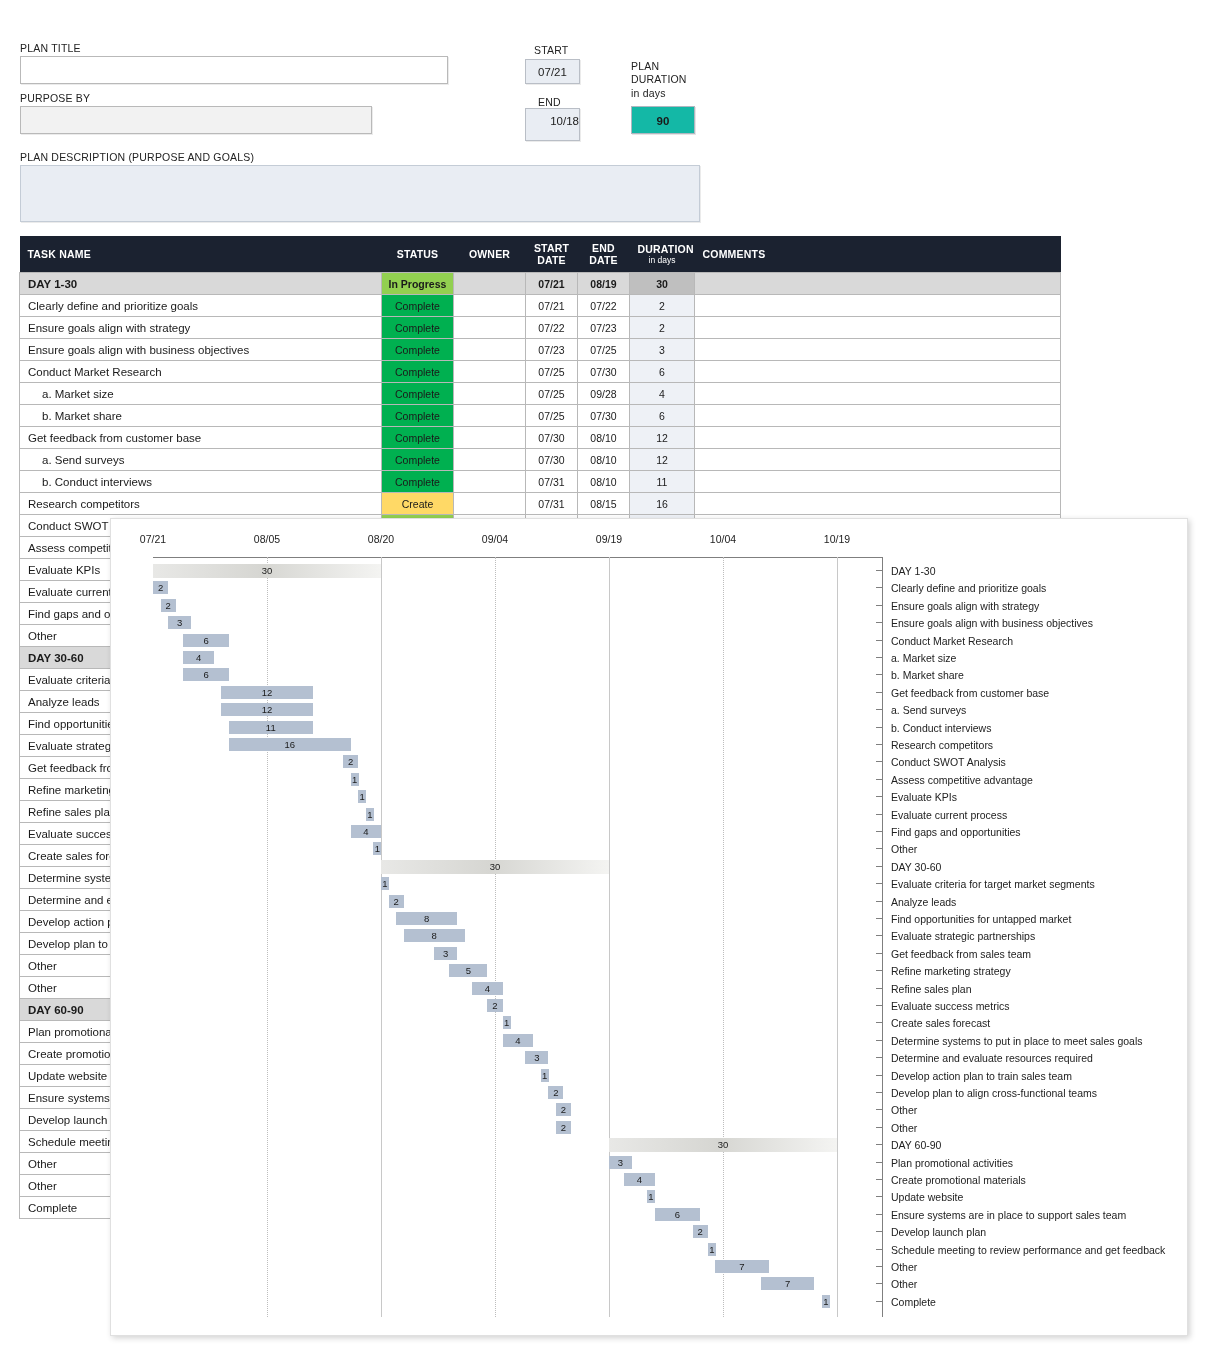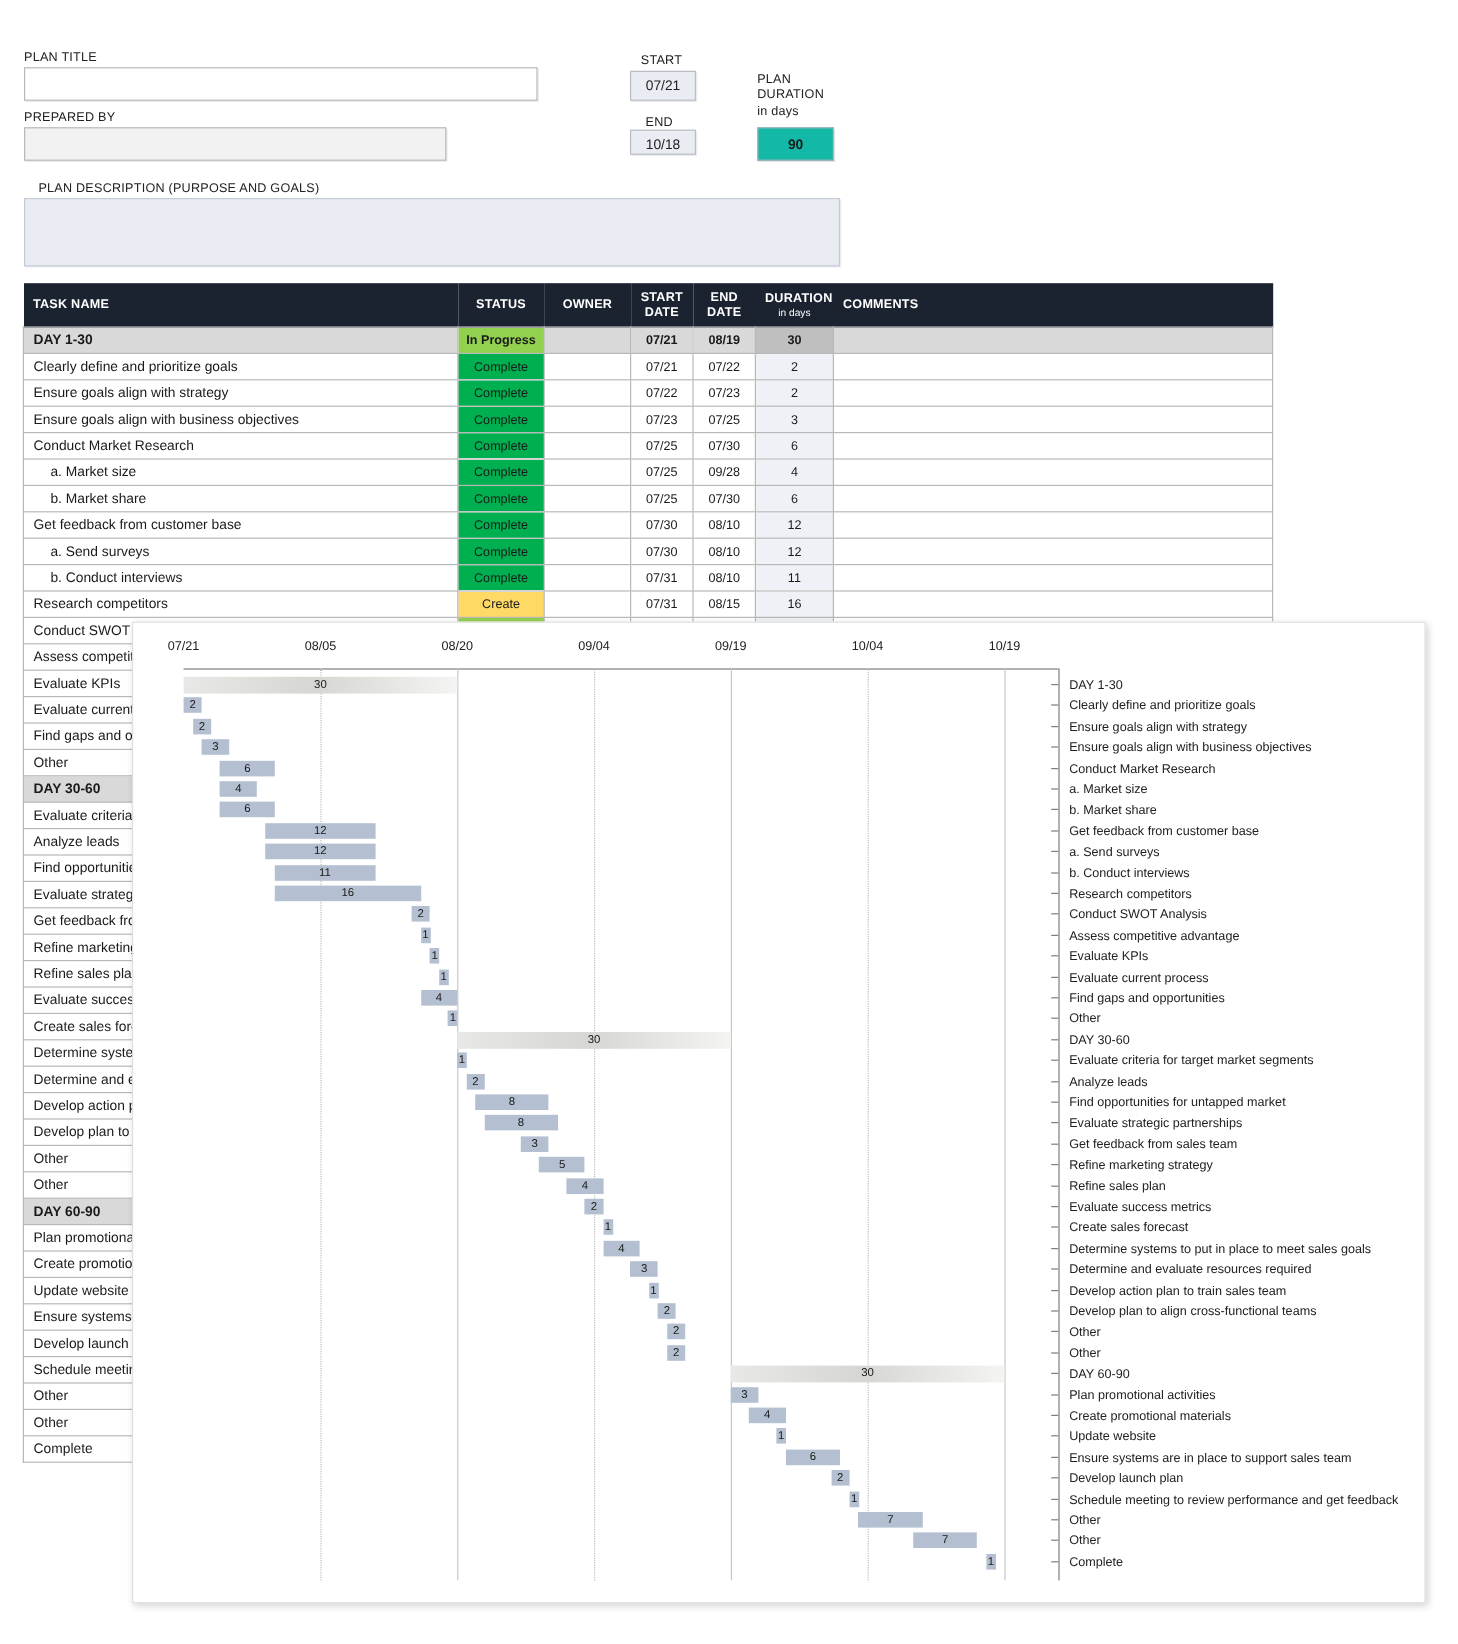--- a/index.html
+++ b/index.html
@@ -216,31 +216,31 @@
 </style>
 </head>
 <body>
 
 <div id="page">
 
 
   <div class="field-label" style="left:20px; top:42px;">PLAN TITLE</div>
   <div class="input-box" style="left:20px; top:56px; width:428px; height:28px;"></div>
 
-  <div class="field-label" style="left:20px; top:92px;">PREPARED BY</div>
+  <div class="field-label" style="left:20px; top:92px;">PURPOSE BY</div>
   <div class="input-box filled" style="left:20px; top:106px; width:352px; height:28px;"></div>
 
-  <div class="field-label" style="left:20px; top:151px;margin-left:12px;">PLAN DESCRIPTION (PURPOSE AND GOALS)</div>
+  <div class="field-label" style="left:20px; top:151px;">PLAN DESCRIPTION (PURPOSE AND GOALS)</div>
   <div class="input-box desc" style="left:20px; top:165px; width:680px; height:57px;"></div>
 
   <div class="field-label" style="left:534px; top:44px;">START</div>
   <div class="date-box" style="left:525px; top:59px; width:55px; height:25px; line-height:25px;">07/21</div>
 
   <div class="field-label" style="left:538px; top:96px;">END</div>
-  <div class="date-box" style="left:525px; top:108px; width:55px; height:21px; line-height:25px;">10/18</div>
+  <div class="date-box" style="left:525px; top:108px; width:55px; height:33px; line-height:25px;text-align:right;">10/18</div>
 
   <div class="field-label" style="left:631px; top:60px;">PLAN</div>
   <div class="field-label" style="left:631px; top:73px;">DURATION</div>
   <div class="field-label" style="left:631px; top:87px;">in days</div>
   <div class="duration-box" style="left:631px; top:106px; width:64px; height:28px; line-height:28px;">90</div>
 
   <table id="task-table">
     <colgroup>
       <col style="width:362px">
       <col style="width:72px">

